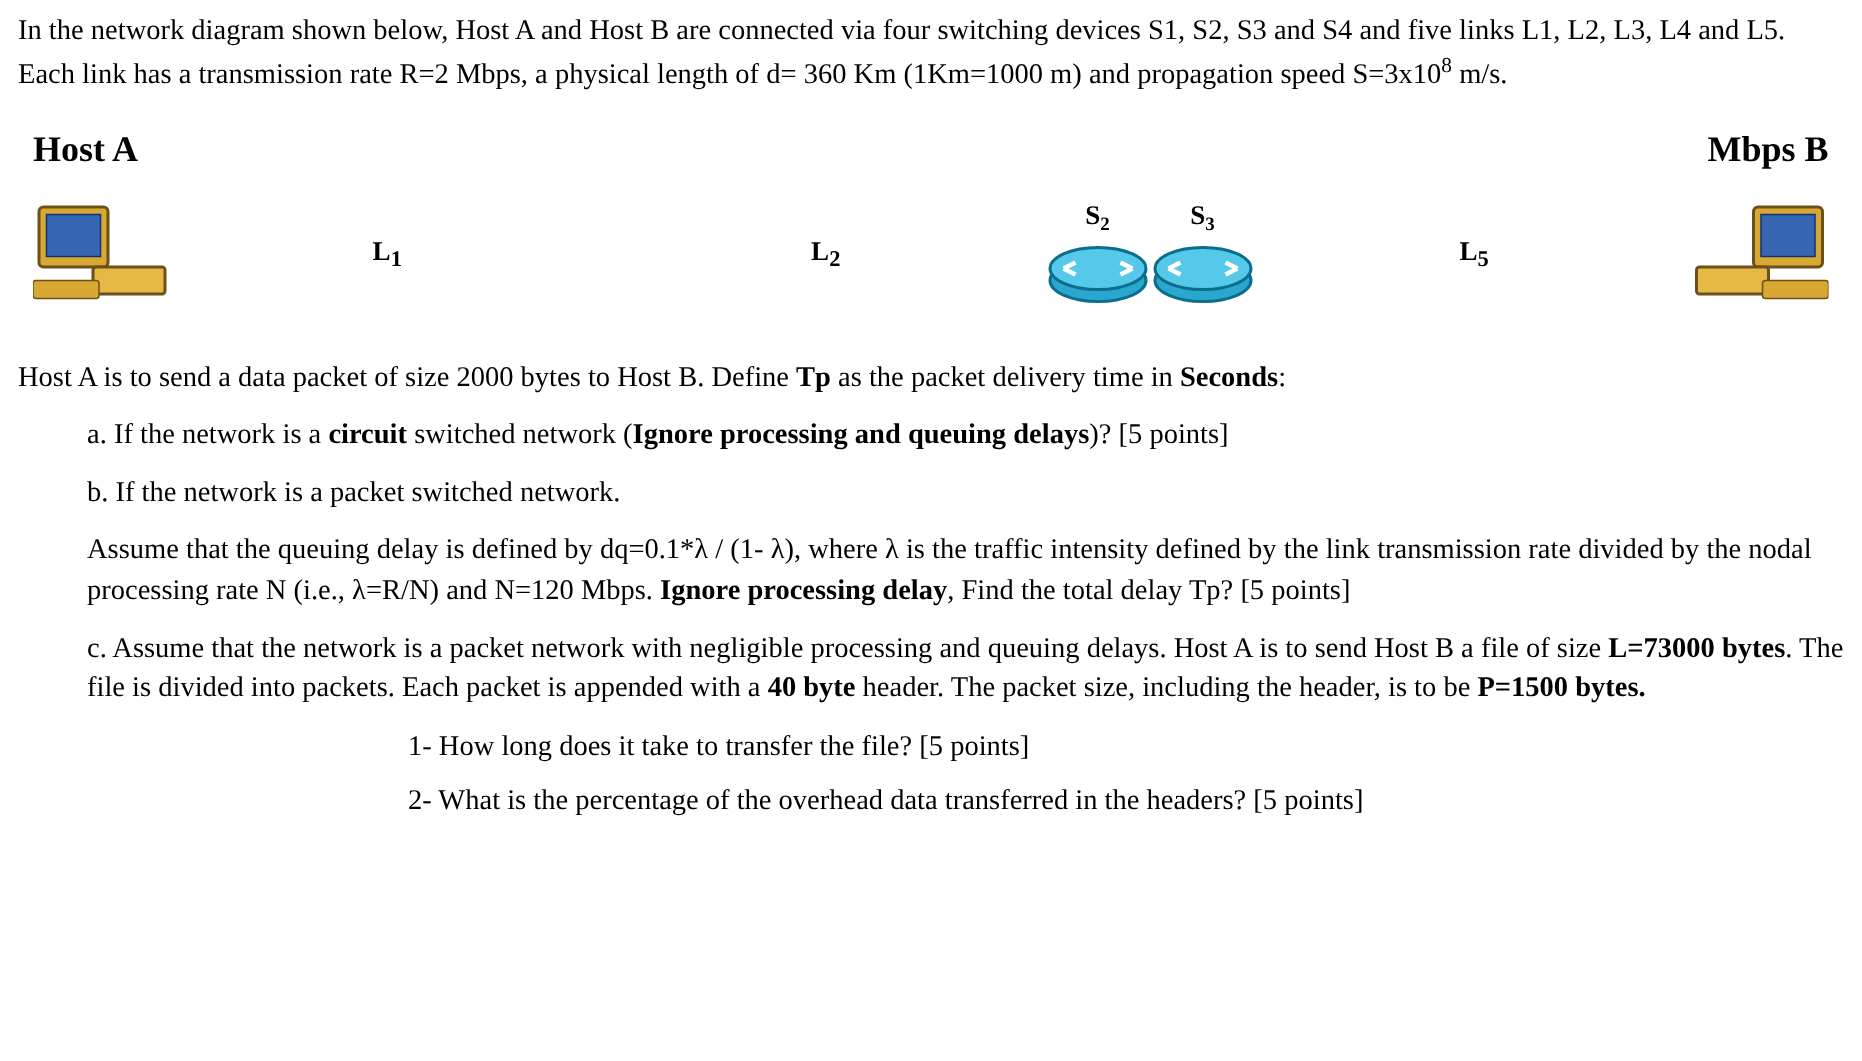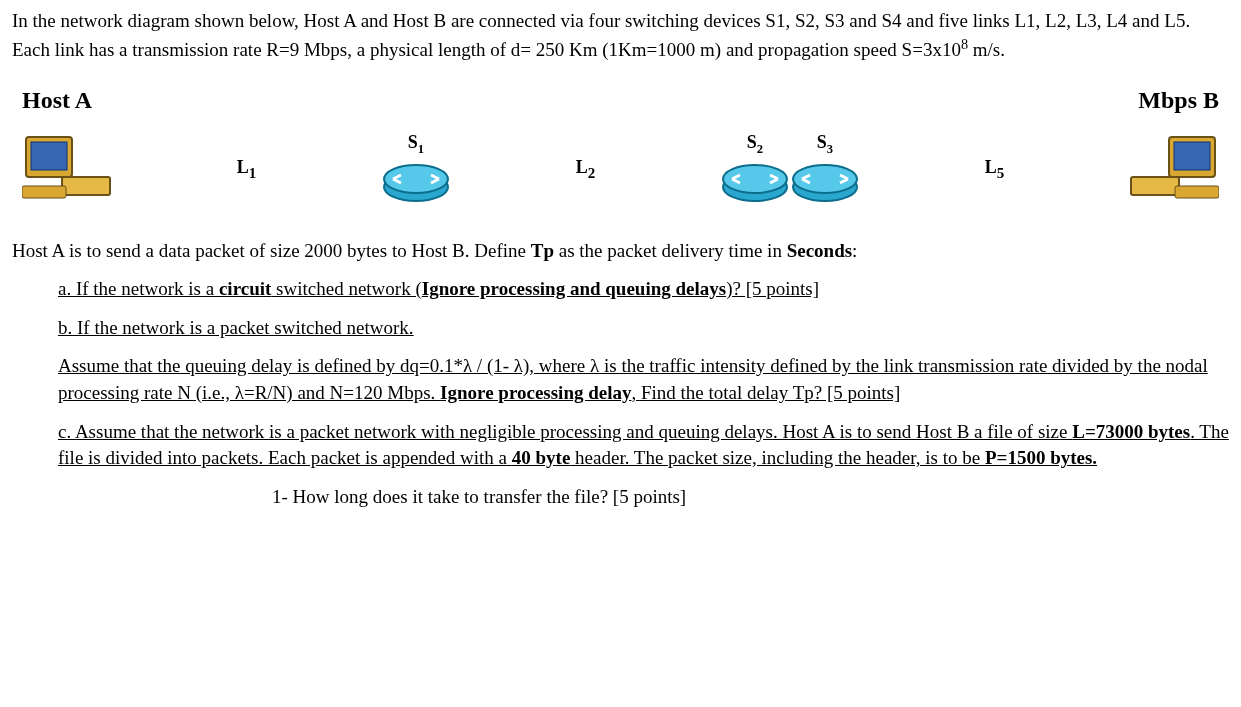--- a/index.html
+++ b/index.html
@@ -66,29 +66,29 @@
       margin-top: 32px;
     }
     .link-cell .lbl {
       font-weight: bold;
       font-size: 18px;
       margin-bottom: 4px;
     }
     .questions {
       margin-top: 20px;
     }
-    .indent-1 { margin-left: 46px; margin-top: 12px; margin-bottom: 12px; text-decoration: underline; }
+    .indent-1 { margin-left: 46px; margin-top: 12px; margin-bottom: 12px; }
     .indent-2 { margin-left: 260px; margin-top: 10px; }
     .bold { font-weight: bold; }
   </style>
 </head>
 <body>
 
 <div class="paragraph">
-  <span>In the network diagram shown below, Host A and Host B are connected via four switching devices S1, S2, S3 and S4 and five links L1, L2, L3, L4 and L5. Each link has a transmission rate R=9 Mbps, a physical length of d= 250 Km (1Km=1000 m) and propagation speed S=3x10</span><sup>8</sup><span> m/s.</span>
+  <span>In the network diagram shown below, Host A and Host B are connected via four switching devices S1, S2, S3 and S4 and five links L1, L2, L3, L4 and L5. Each link has a transmission rate R=2 Mbps, a physical length of d= 360 Km (1Km=1000 m) and propagation speed S=3x10</span><sup>8</sup><span> m/s.</span>
 </div>
 
 <div class="diagram-section">
   <div class="host-labels">
     <span>Host A</span>
     <span>Mbps B</span>
   </div>
   <div class="network-row">
 
     <svg class="host-svg" width="90" height="70" viewBox="0 0 90 70">
@@ -96,28 +96,20 @@
       <rect x="9" y="11" width="36" height="28" fill="#3767b3" stroke="#0d3374"></rect>
       <rect x="40" y="46" width="48" height="18" rx="2" fill="#e6b947" stroke="#6b5118" stroke-width="2"></rect>
       <rect x="0" y="55" width="44" height="12" rx="2" fill="#d9a832" stroke="#6b5118"></rect>
     </svg>
 
     <div class="link-cell">
       <span class="lbl"><span>L</span><sub>1</sub></span>
       <div class="link-line" style="width:100%"></div>
     </div>
 
-    <div class="switch-group">
-      <span class="switch-label"><span>S</span><sub>1</sub></span>
-      <svg width="70" height="42" viewBox="0 0 70 42">
-        <ellipse cx="35" cy="26" rx="32" ry="14" fill="#29a7cf" stroke="#0c6e8c" stroke-width="2"></ellipse>
-        <ellipse cx="35" cy="18" rx="32" ry="14" fill="#56c8ea" stroke="#0c6e8c" stroke-width="2"></ellipse>
-        <path d="M20 14 l-8 4 M20 22 l-8 -4 M50 14 l8 4 M50 22 l8 -4" stroke="#fff" stroke-width="3"></path>
-      </svg>
-    </div>
 
     <div class="link-cell">
       <span class="lbl"><span>L</span><sub>2</sub></span>
       <div class="link-line" style="width:100%"></div>
     </div>
 
     <div class="switch-group">
       <span class="switch-label"><span>S</span><sub>2</sub></span>
       <svg width="70" height="42" viewBox="0 0 70 42">
         <ellipse cx="35" cy="26" rx="32" ry="14" fill="#29a7cf" stroke="#0c6e8c" stroke-width="2"></ellipse>
@@ -165,13 +157,14 @@
 
   <div class="paragraph indent-1">
     <span>Assume that the queuing delay is defined by dq=0.1*λ / (1- λ), where λ is the traffic intensity defined by the link transmission rate divided by the nodal processing rate N (i.e., λ=R/N) and N=120 Mbps. </span><span class="bold">Ignore processing delay</span><span>, Find the total delay Tp? [5 points]</span>
   </div>
 
   <div class="paragraph indent-1">
     <span>c. Assume that the network is a packet network with negligible processing and queuing delays. Host A is to send Host B a file of size </span><span class="bold">L=73000 bytes</span><span>. The file is divided into packets. Each packet is appended with a </span><span class="bold">40 byte</span><span> header. The packet size, including the header, is to be </span><span class="bold">P=1500 bytes.</span>
   </div>
 
   <div class="paragraph indent-2">1- How long does it take to transfer the file? [5 points]</div>
+  <div class="paragraph indent-2">2- What is the percentage of the overhead data transferred in the headers? [5 points]</div>
 </div>
 
 </body></html>

